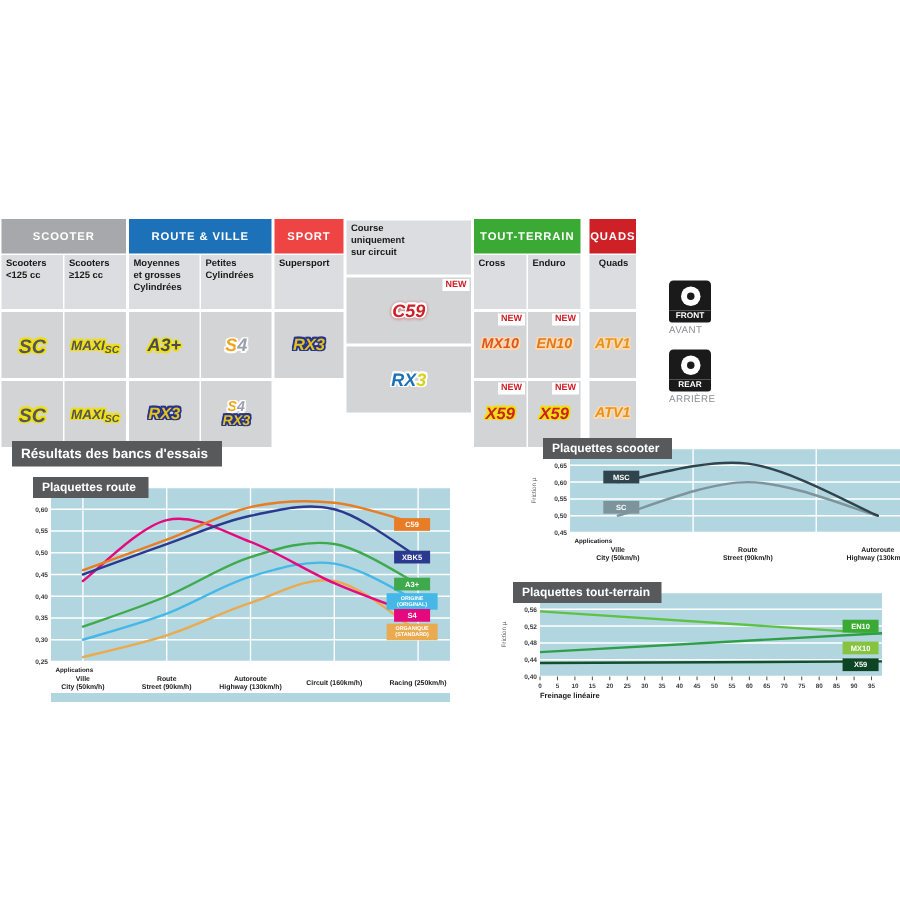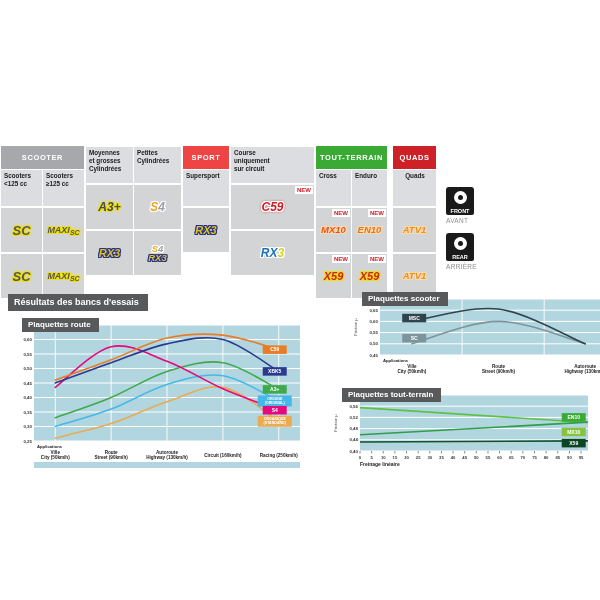--- a/index.html
+++ b/index.html
@@ -75,20 +75,21 @@
             <div class="prodcell">
               <span class="logo">
                 <span style="font-size: 9px; color: rgb(84, 86, 90); text-shadow: rgb(239, 223, 18) 1px 0px, rgb(239, 223, 18) -1px 0px, rgb(239, 223, 18) 0px 1px, rgb(239, 223, 18) 0px -1px, rgb(239, 223, 18) 1px 1px, rgb(239, 223, 18) -1px -1px, rgb(239, 223, 18) 1px -1px, rgb(239, 223, 18) -1px 1px;">MAXI</span>
                 <span style="font-size: 7px; color: rgb(84, 86, 90); text-shadow: rgb(239, 223, 18) 1px 0px, rgb(239, 223, 18) -1px 0px, rgb(239, 223, 18) 0px 1px, rgb(239, 223, 18) 0px -1px, rgb(239, 223, 18) 1px 1px, rgb(239, 223, 18) -1px -1px, rgb(239, 223, 18) 1px -1px, rgb(239, 223, 18) -1px 1px; transform: translateY(2px);">SC</span>
               </span>
             </div>
           </div>
         </div>
       </div>
       <div class="grp">
+        <div class="grp-header" style="background: rgb(29, 113, 184);">ROUTE &amp; VILLE</div>
         <div class="grp-cols">
           <div class="colstack" style="width: 47px;">
             <div class="subcell">Moyennes
 et grosses
 Cylindrées</div>
             <div class="prodcell">
               <span class="logo">
                 <span style="font-size: 12px; color: rgb(71, 75, 85); text-shadow: rgb(239, 223, 18) 1px 0px, rgb(239, 223, 18) -1px 0px, rgb(239, 223, 18) 0px 1px, rgb(239, 223, 18) 0px -1px, rgb(239, 223, 18) 1px 1px, rgb(239, 223, 18) -1px -1px, rgb(239, 223, 18) 1px -1px, rgb(239, 223, 18) -1px 1px;">A3+</span>
               </span>
             </div>
@@ -186,21 +187,21 @@
               <span class="logo">
                 <span style="font-size: 11px; color: rgb(205, 32, 39); text-shadow: rgb(239, 223, 18) 1px 0px, rgb(239, 223, 18) -1px 0px, rgb(239, 223, 18) 0px 1px, rgb(239, 223, 18) 0px -1px, rgb(239, 223, 18) 1px 1px, rgb(239, 223, 18) -1px -1px, rgb(239, 223, 18) 1px -1px, rgb(239, 223, 18) -1px 1px;">X59</span>
               </span>
             </div>
           </div>
         </div>
       </div>
       <div class="grp last-gap">
         <div class="grp-header" style="background: rgb(205, 32, 39);">QUADS</div>
         <div class="grp-cols">
-          <div class="colstack" style="width: 43px; border-radius: 11px;">
+          <div class="colstack" style="width: 31px; border-radius: 11px;">
             <div class="subcell">Quads</div>
             <div class="prodcell">
               <span class="logo">
                 <span style="font-size: 9.5px; color: rgb(230, 147, 28); text-shadow: rgb(255, 217, 176) 1px 0px, rgb(255, 217, 176) -1px 0px, rgb(255, 217, 176) 0px 1px, rgb(255, 217, 176) 0px -1px, rgb(255, 217, 176) 1px 1px, rgb(255, 217, 176) -1px -1px, rgb(255, 217, 176) 1px -1px, rgb(255, 217, 176) -1px 1px;">ATV1</span>
               </span>
             </div>
             <div class="prodcell">
               <span class="logo">
                 <span style="font-size: 9.5px; color: rgb(230, 147, 28); text-shadow: rgb(255, 217, 176) 1px 0px, rgb(255, 217, 176) -1px 0px, rgb(255, 217, 176) 0px 1px, rgb(255, 217, 176) 0px -1px, rgb(255, 217, 176) 1px 1px, rgb(255, 217, 176) -1px -1px, rgb(255, 217, 176) 1px -1px, rgb(255, 217, 176) -1px 1px;">ATV1</span>
               </span>

